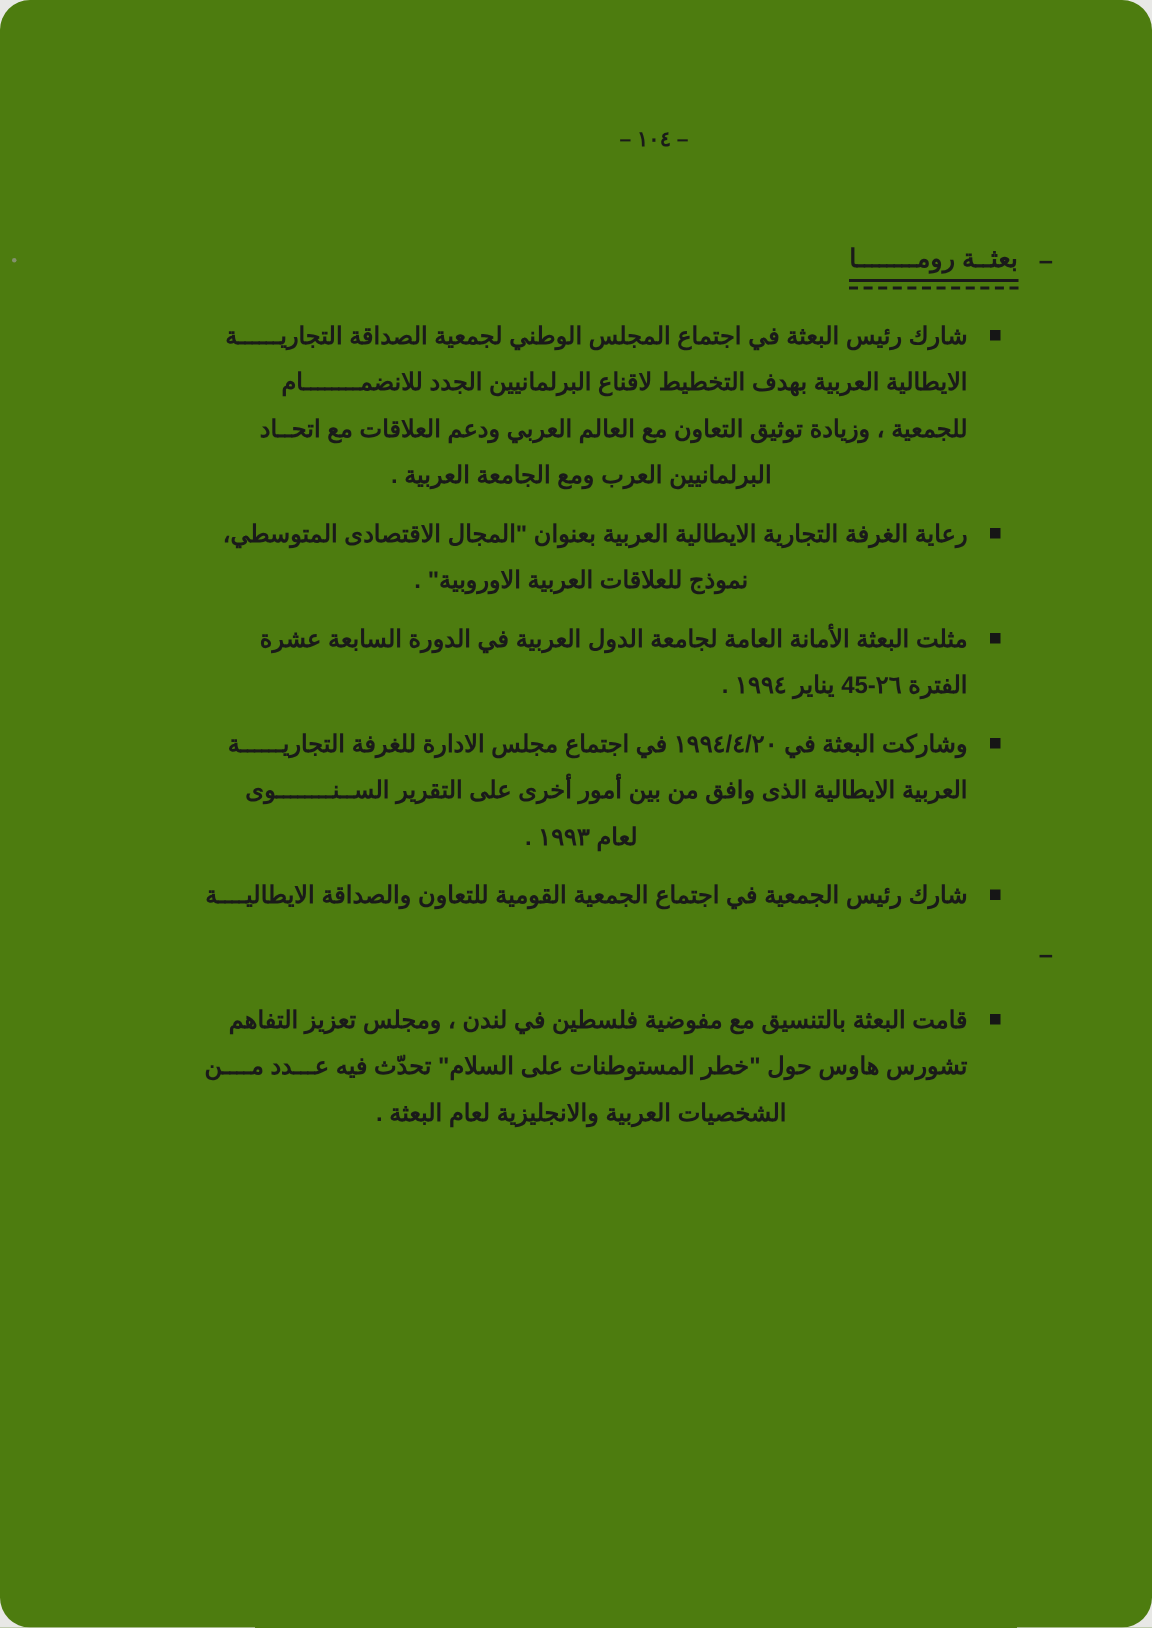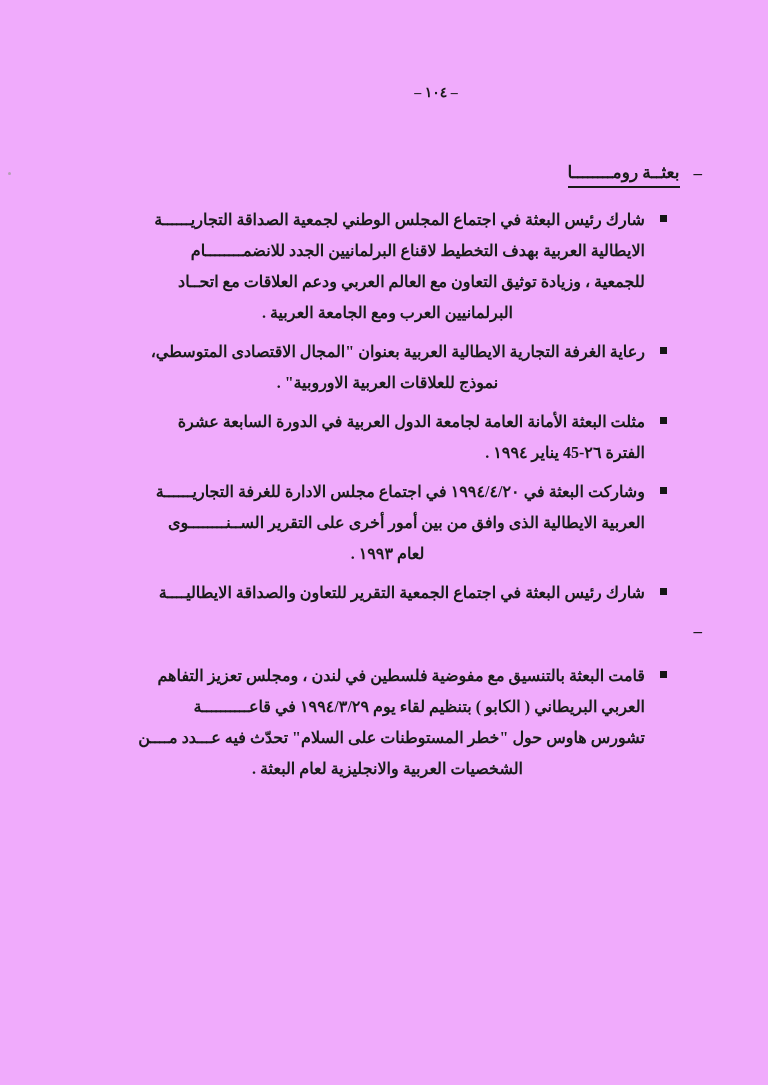--- a/index.html
+++ b/index.html
@@ -1,23 +1,24 @@
 <!DOCTYPE html>
 <html lang="ar"><head>
 <meta charset="utf-8">
 <style>
   html,body{margin:0;padding:0;background:#e8e8e6;}
   .page{
     position:relative;
     width:768px;height:1085px;
     margin:0 auto;
-    background:#f0abfc;
-    font-family:Liberation Serif, serif;
+    background:#4d7c0f;
+    font-family:Liberation Sans, sans-serif;
     color:#1a1a1a;
     overflow:hidden;
+    border-radius:20px;
   }
   .page-number{
     position:absolute;top:84px;left:0;width:100%;
     text-align:center;
     font-size:14px;font-weight:700;
     letter-spacing:1px;
     transform:translateX(52px);
     direction:rtl;
   }
   .document-body{
@@ -31,21 +32,21 @@
   .section-heading{
     display:flex;flex-direction:row;align-items:flex-start;
     margin-bottom:16px;
     margin-left:auto;
     margin-right:-57px;
     width:max-content;
     font-weight:700;font-size:17px;
   }
   .section-heading:not(:first-child){margin-top:12px;}
   .heading-dash{margin-left:14px;line-height:24px;}
-  .heading-wrap{display:inline-flex;flex-direction:row;}
+  .heading-wrap{display:inline-flex;flex-direction:column;}
   .heading-title{
     line-height:22px;
     border-bottom:2px solid #1a1a1a;
     padding-bottom:2px;
   }
   .heading-underline{
     height:0;
     border-bottom:2px dashed #1a1a1a;
     margin-top:3px;
   }
@@ -100,26 +101,25 @@
         <div class="text-line">الفترة ٢٦-45 يناير ١٩٩٤ .</div>
       </div>
       <div class="bullet-para">
         <span class="bullet-marker"></span>
         <div class="text-line">وشاركت البعثة في ١٩٩٤/٤/٢٠ في اجتماع مجلس الادارة للغرفة التجاريــــــة</div>
         <div class="text-line">العربية الايطالية الذى وافق من بين أمور أخرى على التقرير الســنــــــــوى</div>
         <div class="text-line center">لعام ١٩٩٣ .</div>
       </div>
       <div class="bullet-para">
         <span class="bullet-marker"></span>
-        <div class="text-line">شارك رئيس البعثة في اجتماع الجمعية التقرير للتعاون والصداقة الايطاليــــة</div>
+        <div class="text-line">شارك رئيس الجمعية في اجتماع الجمعية القومية للتعاون والصداقة الايطاليــــة</div>
       </div>
       <div class="section-heading">
         <span class="heading-dash">–</span>
       </div>
       <div class="bullet-para">
         <span class="bullet-marker"></span>
         <div class="text-line">قامت البعثة بالتنسيق مع مفوضية فلسطين في لندن ، ومجلس تعزيز التفاهم</div>
-        <div class="text-line">العربي البريطاني ( الكابو ) بتنظيم لقاء يوم ١٩٩٤/٣/٢٩ في قاعــــــــــة</div>
         <div class="text-line">تشورس هاوس حول "خطر المستوطنات على السلام" تحدّث فيه عـــدد مــــن</div>
         <div class="text-line center">الشخصيات العربية والانجليزية لعام البعثة .</div>
       </div>
     </div>
 </div>
 
 </body></html>

